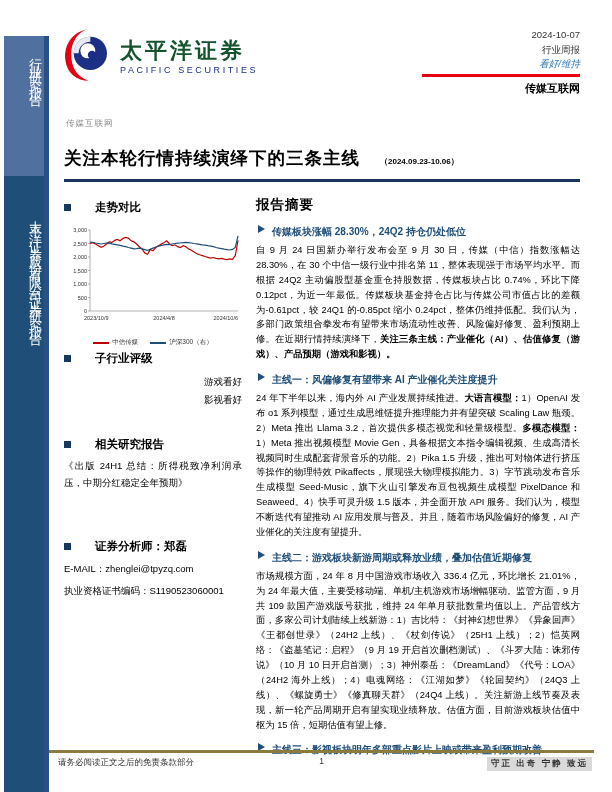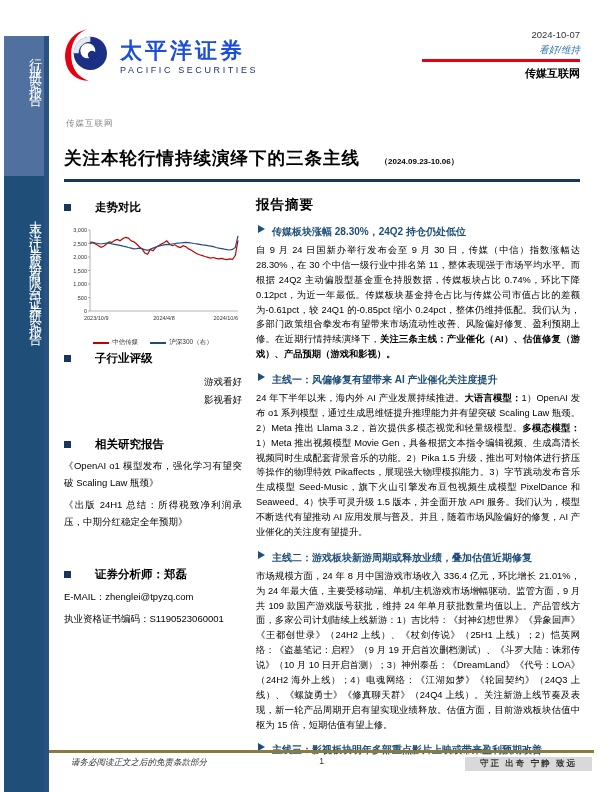--- a/index.html
+++ b/index.html
@@ -10,21 +10,21 @@
   .side-light { position:absolute; left:4px; top:36px; width:40px; height:140px; background:#50709f; }
   .side-dark  { position:absolute; left:4px; top:176px; width:40px; height:616px; background:#1f4e79; }
   .side-strip { position:absolute; left:44px; top:36px; width:5px; height:756px; background:#2a5183; }
   .v-text { writing-mode:vertical-rl; text-orientation:upright; color:#fff; width:100%; text-align:center;
             font-size:13px; letter-spacing:7px; margin:0 auto; display:block; }
   .side-light .v-text { padding-top:12px; }
   .side-dark  .v-text { padding-top:34px; }
 
   
   .logo-wrap { position:absolute; left:62px; top:28px; display:flex; align-items:center; gap:8px; }
-  .logo-text .cn { font-size:22px; font-weight:bold; color:#1d4ed8; letter-spacing:3px; line-height:1.1; }
+  .logo-text .cn { font-size:22px; font-weight:bold; color:#14532d; letter-spacing:3px; line-height:1.1; }
   .logo-text .en { font-size:9px; color:#1b2f84; letter-spacing:2.6px; margin-top:2px; }
   .head-right { position:absolute; right:32px; top:28px; text-align:right; font-size:9.5px; line-height:1.55; color:#333; }
   .head-right .rating { color:#2e74b5; font-style:italic; }
   .red-rule { width:158px; height:3px; background:#e60012; margin:2px 0 3px auto; }
   .head-right .industry { font-size:11px; font-weight:bold; color:#000; }
   .breadcrumb { position:absolute; left:66px; top:118px; font-size:8.5px; color:#8a8a8a; letter-spacing:1px; }
 
   
   .title-block { position:absolute; left:64px; top:146px; width:516px; }
   .title-main { font-size:17.5px; font-weight:bold; letter-spacing:1px; }
@@ -44,36 +44,36 @@
   .legend { display:flex; justify-content:center; gap:12px; margin-top:3px; }
   .legend-item { display:flex; align-items:center; gap:3px; font-size:6.5px; color:#333; }
   .legend-swatch { width:16px; height:2px; }
 
   .sub-rows { margin-top:10px; }
   .sub-row { display:flex; justify-content:flex-end; font-size:9.5px; margin:5px 0; }
   .reports { margin-top:4px; }
   .report-item { font-size:9.5px; line-height:1.75; margin-top:6px; text-align:justify; }
   .mt-sub { }
   .mt-rep { margin-top:30px; }
-  .mt-ana { margin-top:36px;text-align:right; }
+  .mt-ana { margin-top:48px;text-align:right; }
   .analyst-line { font-size:9.5px; margin-top:9px; }
 
   
   .summary-title { font-size:13.5px; font-weight:bold; letter-spacing:1px; }
   .sum-sec-head { display:flex; gap:7px; margin:11px 0 4px; color:#1f4e79; font-weight:bold; font-size:10px; }
   .arrow { width:0; height:0; border-left:7px solid #1f4e79; border-top:4px solid transparent; border-bottom:4px solid transparent; flex:none; margin-left:2px; }
   .sum-body { font-size:9.3px; line-height:1.6; text-align:justify; color:#000; }
   .sum-body b { font-weight:bold; }
 
   
   .footer-rule { position:absolute; left:49px; right:18px; top:750px; height:2.5px; background:#8c7b3e; }
   .footer { position:absolute; left:49px; right:18px; top:757px; font-size:8.5px; color:#333; }
-  .footer .disc { position:absolute; left:22px;font-style:italic; }
+  .footer .disc { position:absolute; left:9px; }
   .footer .pageno { position:absolute; left:0; right:0; text-align:center; top:-1px; }
-  .footer .motto { position:absolute; right:2px; background:#d9d9d9; padding:1px 15px; font-weight:bold; letter-spacing:2px; }
+  .footer .motto { position:absolute; right:2px; background:#d9d9d9; padding:1px 4px; font-weight:bold; letter-spacing:2px; }
 </style>
 </head>
 <body>
 
 <div class="page">
 
   <div class="side-light">
     <span class="v-text">行业研究报告</span>
   </div>
   <div class="side-dark">
@@ -92,20 +92,21 @@
       </svg>
     </span>
     <span class="logo-text">
       <div class="cn">太平洋证券</div>
       <div class="en">PACIFIC SECURITIES</div>
     </span>
   </div>
 
   <div class="head-right">
     <div>2024-10-07</div>
+    <div>行业周报</div>
     <div class="rating">看好/维持</div>
     <div class="red-rule"></div>
     <div class="industry">传媒互联网</div>
   </div>
 
   <div class="breadcrumb">传媒互联网</div>
 
   <div class="title-block">
     <span class="title-main">关注本轮行情持续演绎下的三条主线</span><span class="title-period">（2024.09.23-10.06）</span>
     <div class="title-rule"></div>
@@ -168,21 +169,20 @@
             <span>影视</span>
             <span>看好</span>
           </div>
         </div>
 
       <div class="sec-head mt-rep">
         <span class="sq"></span>
         <span>相关研究报告</span>
       </div>
       <div class="reports" id="report-list">
-          <div class="report-item">《OpenAI o1 模型发布，强化学习有望突破 Scaling Law 瓶颈》</div>
           <div class="report-item">《出版 24H1 总结：所得税致净利润承压，中期分红稳定全年预期》</div>
         </div>
 
       <div class="sec-head mt-ana">
         <span class="sq"></span>
         <span>证券分析师：郑磊</span>
       </div>
       <div class="analyst-line">E-MAIL：zhenglei@tpyzq.com</div>
       <div class="analyst-line">执业资格证书编码：S1190523060001</div>
     </div>

